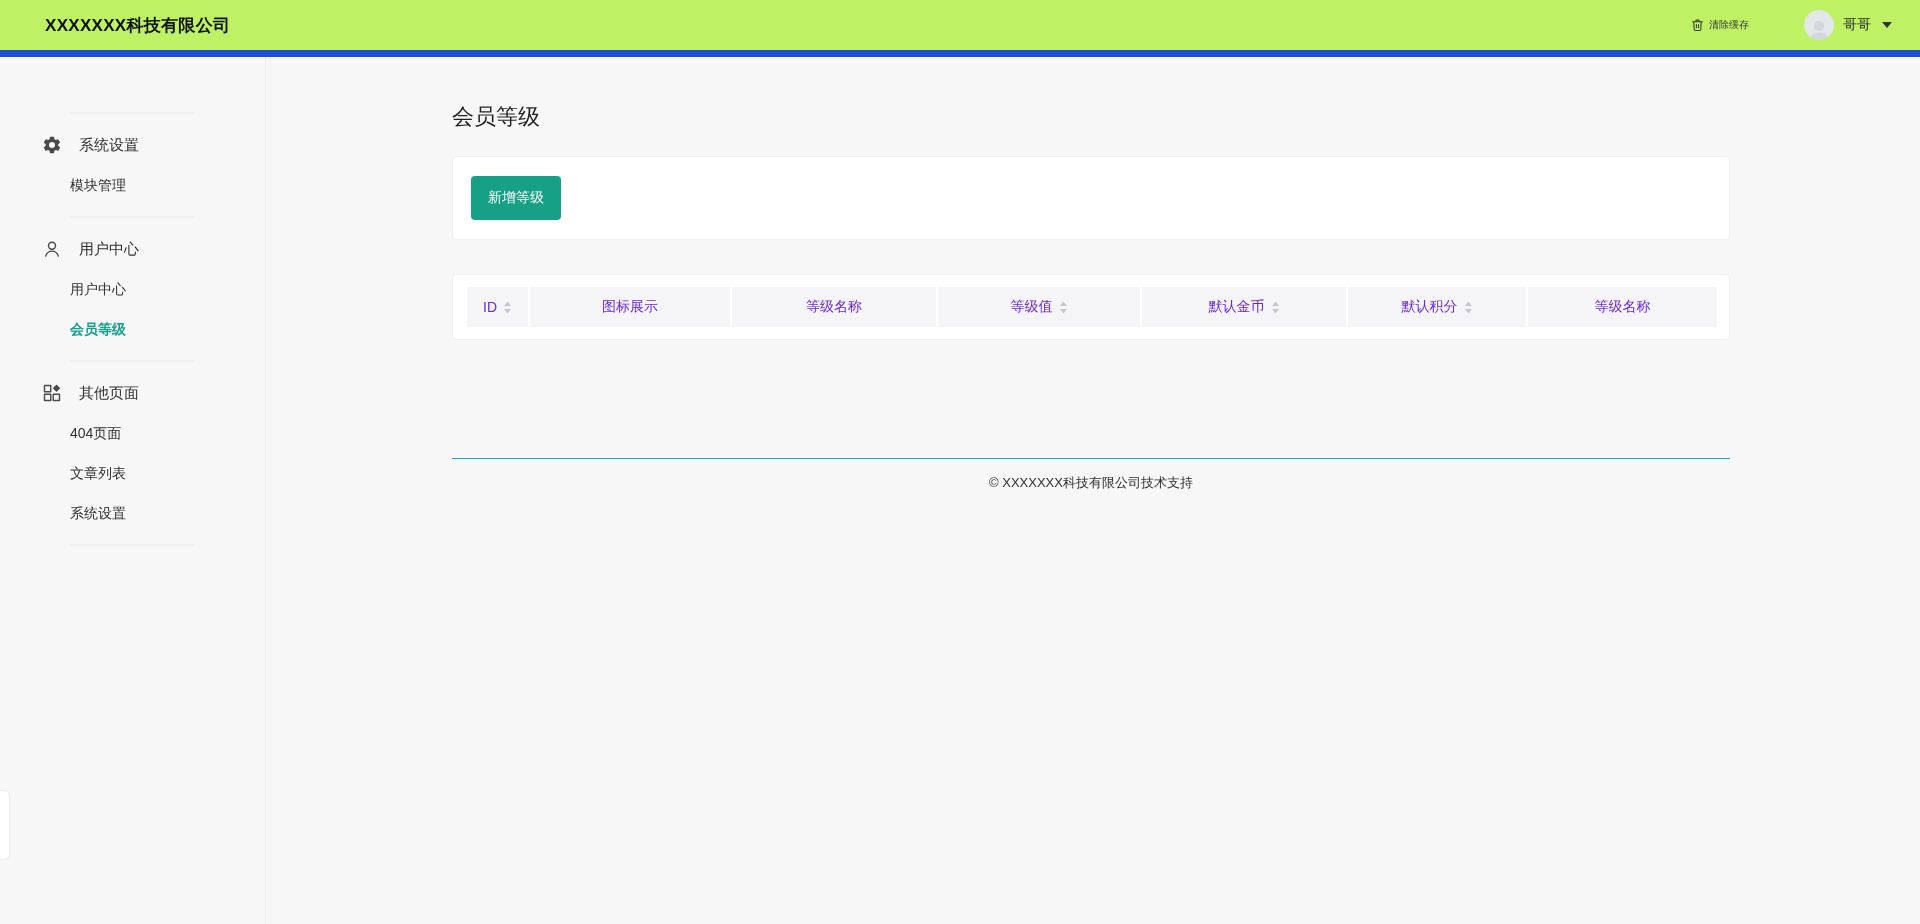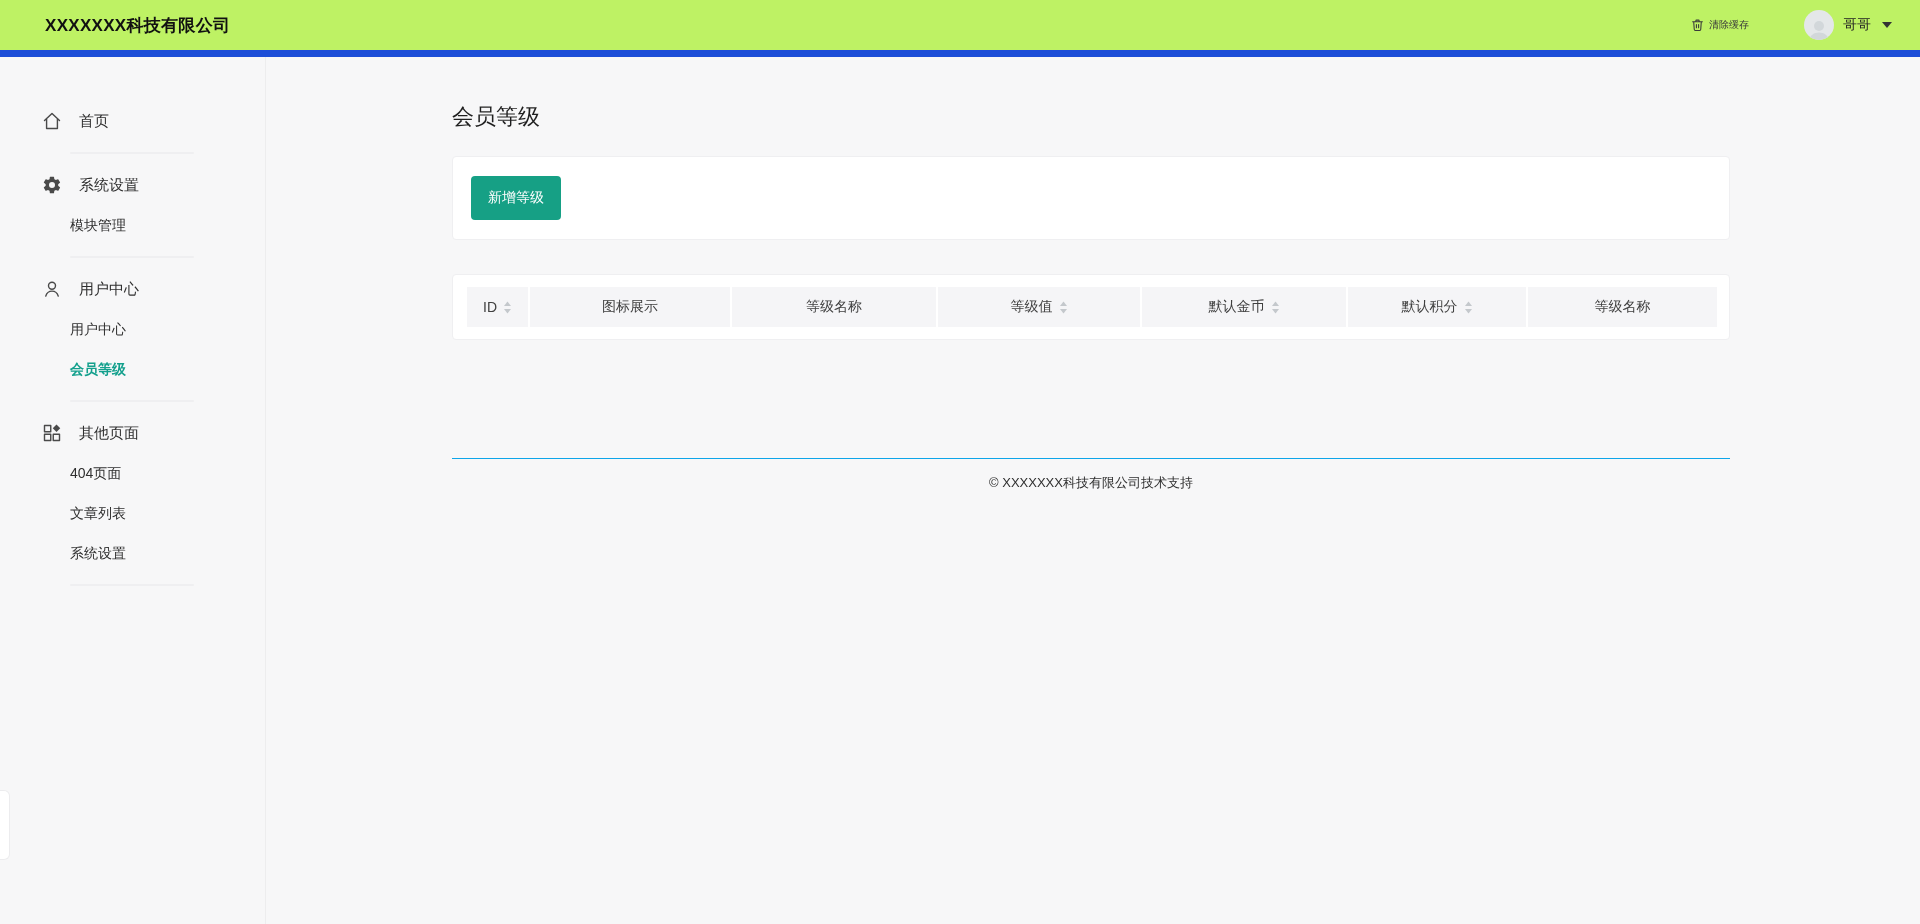--- a/index.html
+++ b/index.html
@@ -31,21 +31,21 @@
   .side-item.active { color:#14a08d; font-weight:bold; }
   .side-divider { height:2px; width:124px; margin:11px 0 11px 70px; background:#efeff1; border-radius:1px; }
   
   .main { flex:1; padding:45px 0 0 186px; }
   .page-title { font-size:22px; font-weight:normal; color:#1f1f1f; margin-bottom:24px; }
   .card { background:#fff; border:1px solid #efeff1; border-radius:4px; width:1278px; }
   .toolbar-card { height:84px; display:flex; align-items:center; padding:0 18px; margin-bottom:34px; }
   .btn-add { background:#16a085; color:#fff; border:none; border-radius:4px; font-size:14px; padding:6px 17px; height:44px; cursor:pointer; font-family:Liberation Mono, monospace; }
   .table-card { padding:12px 14px; }
   table { width:100%; border-collapse:collapse; table-layout:fixed; }
-  thead th { background:#f5f5f7; height:40px; font-size:14px; font-weight:normal; color:#404040; border-left:2px solid #fff; }
+  thead th { background:#f5f5f7; height:40px; font-size:14px; font-weight:normal; color:#6d28d9; border-left:2px solid #fff; }
   thead th:first-child { border-left:none; }
   .th-inner { display:inline-flex; align-items:center; gap:6px; }
   .sort { display:inline-flex; flex-direction:column; line-height:0; cursor:pointer; }
   
   .footer { width:1278px; margin-top:118px; border-top:1px solid #0ea5e9; padding-top:15px; text-align:center; font-size:13px; color:#2f2f2f; }
   
   .collapse-handle { position:absolute; left:0; top:790px; width:10px; height:70px; background:#fff; border:1px solid #ececee; border-left:none; border-radius:0 6px 6px 0; cursor:pointer; }
 </style>
 </head>
 <body>
@@ -69,28 +69,20 @@
           </svg>
       </span>
       <span class="username">哥哥</span>
       <span class="caret-down"></span>
     </div>
   </div>
 </header>
 
 <div class="layout">
   <aside class="sidebar">
-      <div class="side-item">
-        <span class="side-icon">
-          <svg width="20" height="20" viewBox="0 0 24 24" fill="none" stroke="currentColor" stroke-width="1.7" stroke-linecap="round" stroke-linejoin="round">
-            <path d="M3 11.5 12 3l9 8.5M5.5 9.5V21h13V9.5"></path>
-          </svg>
-        </span>
-        <span>首页</span>
-      </div>
       <div class="side-divider"></div>
       <div class="side-item">
         <span class="side-icon">
           <svg width="20" height="20" viewBox="0 0 24 24" fill="#4a4a4a">
             <path d="M19.4 13c.04-.32.06-.66.06-1s-.02-.68-.06-1l2.1-1.65a.5.5 0 0 0 .12-.64l-2-3.46a.5.5 0 0 0-.6-.22l-2.49 1a7.3 7.3 0 0 0-1.73-1l-.38-2.65A.5.5 0 0 0 13.92 2h-4a.5.5 0 0 0-.5.42L9.05 5.07c-.63.26-1.2.6-1.73 1l-2.49-1a.5.5 0 0 0-.6.22l-2 3.46a.5.5 0 0 0 .12.64L4.45 11c-.04.32-.06.66-.06 1s.02.68.06 1l-2.1 1.65a.5.5 0 0 0-.12.64l2 3.46c.13.23.4.32.6.22l2.49-1c.53.4 1.1.74 1.73 1l.37 2.65c.04.24.25.42.5.42h4c.25 0 .46-.18.5-.42l.37-2.65c.63-.26 1.2-.6 1.73-1l2.49 1c.2.1.47.01.6-.22l2-3.46a.5.5 0 0 0-.12-.64L19.4 13zm-7.4 2.6a3.6 3.6 0 1 1 0-7.2 3.6 3.6 0 0 1 0 7.2z"></path>
           </svg>
         </span>
         <span>系统设置</span>
       </div>
       <div class="side-item sub">

